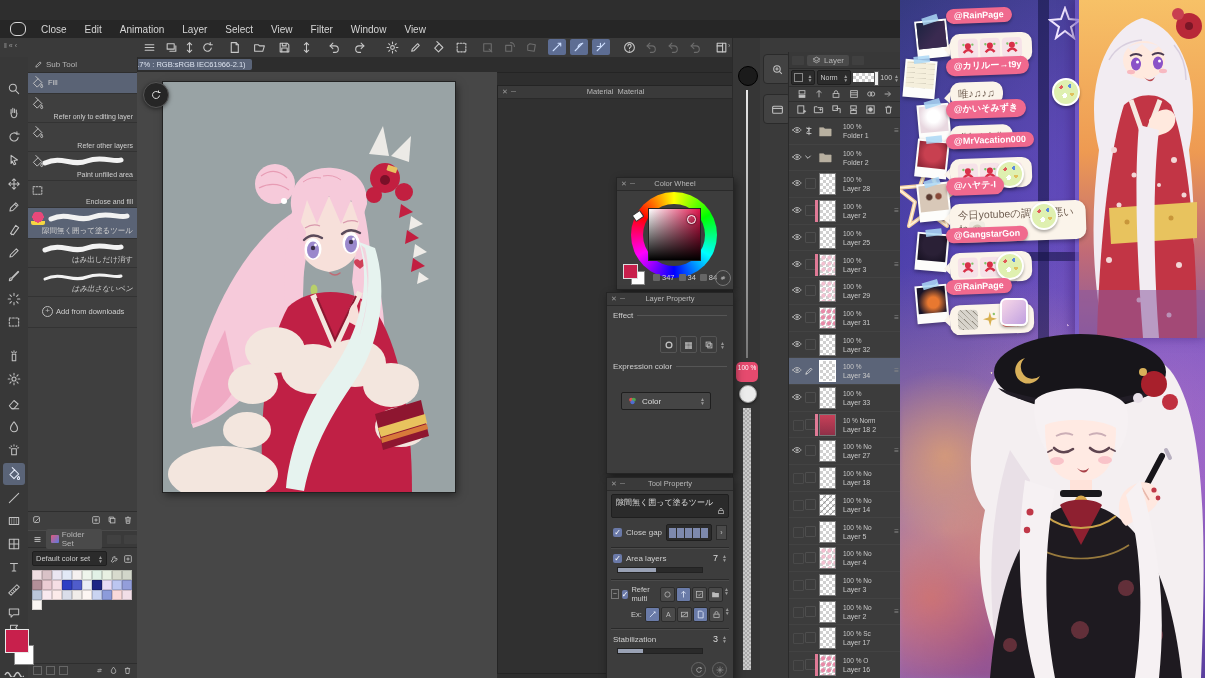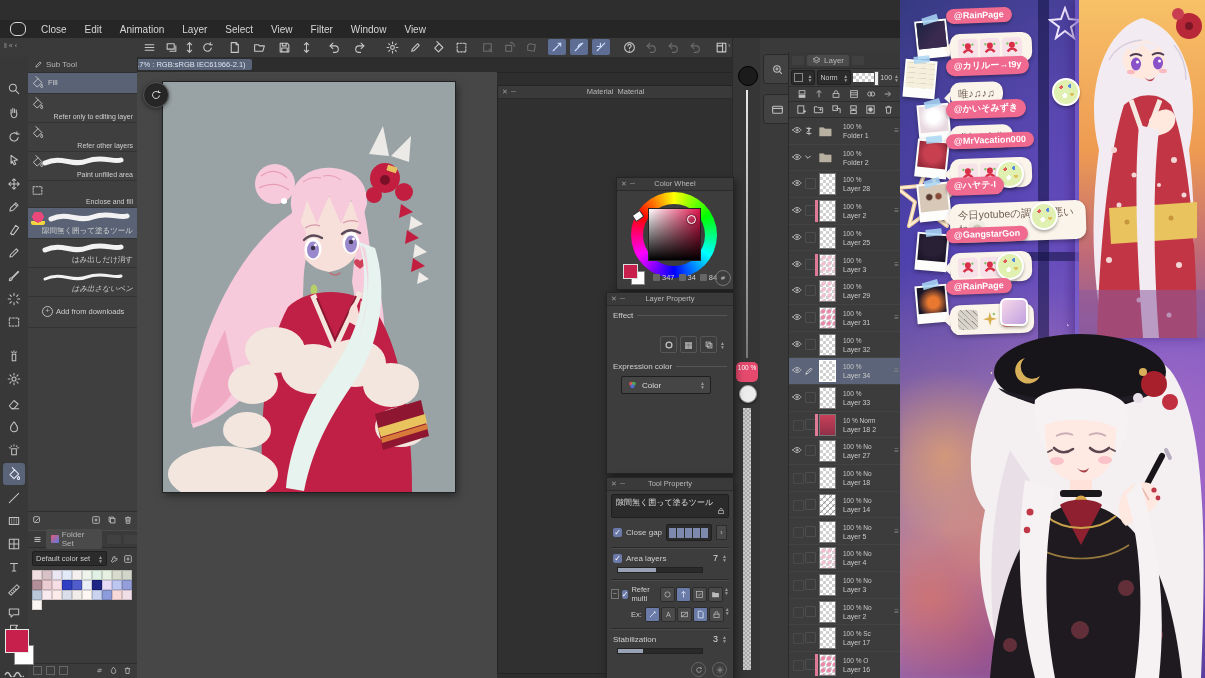--- a/index.html
+++ b/index.html
@@ -698,21 +698,21 @@
         </span>
       <span class="stp">
           <span>▲</span>
           <span>▼</span>
         </span>
     </div>
     <div style="display:flex;align-items:center;margin:9px 6px 0">
         <span class="tp-label">Expression color</span>
         <span style="flex:1;height:1px;background:#555;margin-left:4px"></span>
       </div>
-    <div class="well" style="margin:5px 22px 0 14px;height:16px;display:flex;align-items:center;padding:0 5px;background:#454545">
+    <div class="well" style="margin:21px 22px 0 14px;height:16px;display:flex;align-items:center;padding:0 5px;background:#454545">
       <svg width="11" height="10" viewBox="0 0 24 24">
           <circle cx="9" cy="9" r="5" fill="#e05050"></circle>
           <circle cx="15" cy="9" r="5" fill="#50b050" opacity=".9"></circle>
           <circle cx="12" cy="15" r="5" fill="#5070e0" opacity=".9"></circle>
         </svg>
       <span style="margin-left:4px;font-size:8px;color:#ddd">Color</span>
       <span class="stp" style="margin-left:auto">
           <span>▲</span>
           <span>▼</span>
         </span>

